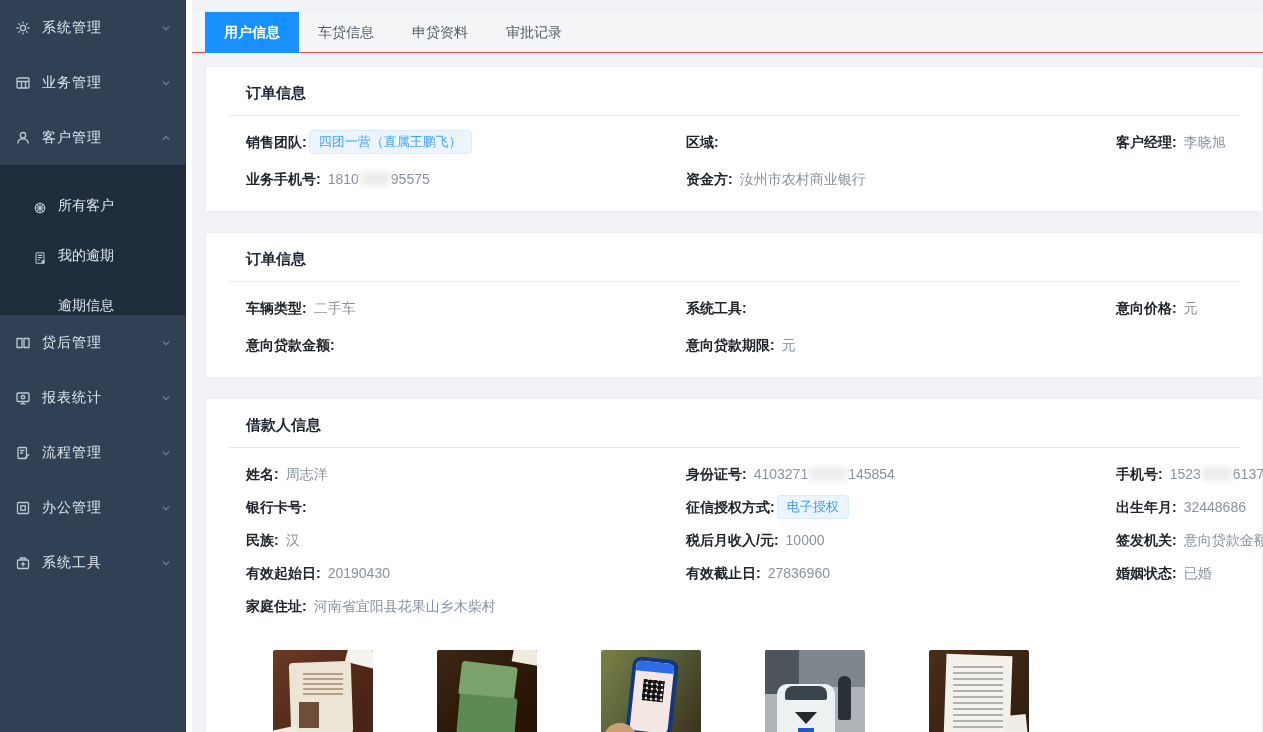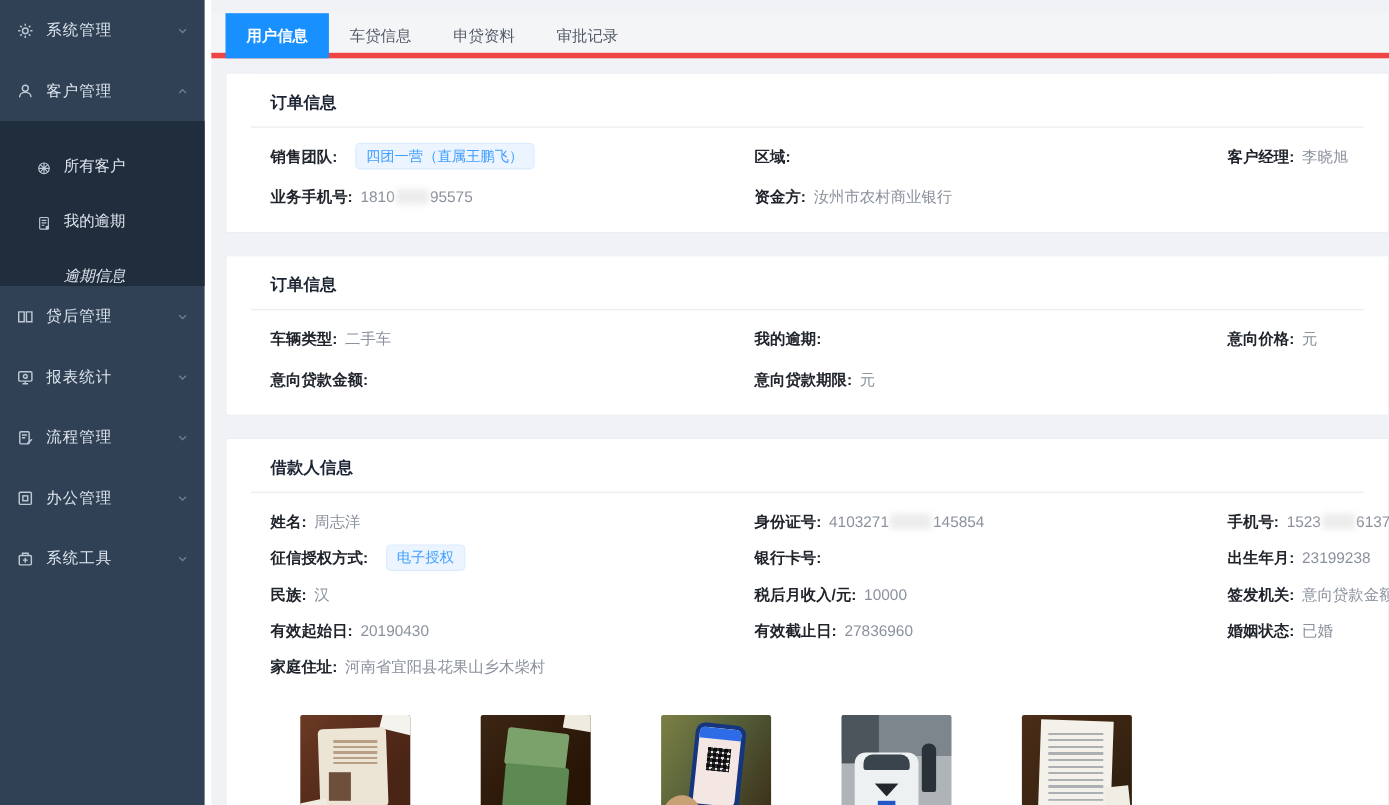--- a/index.html
+++ b/index.html
@@ -9,42 +9,42 @@
   
   .sidebar { position:absolute; left:0; top:0; width:186px; height:732px; background:#304156; z-index:3; }
   .menu { }
   .m-item { height:55px; display:flex; align-items:center; padding:0 14px 0 15px; cursor:pointer; color:#dfe6ee; font-size:14px; }
   .m-item .mi-icon { width:16px; height:16px; margin-right:11px; flex:0 0 16px; }
   .m-item .mi-label { flex:1; letter-spacing:1px; }
   .m-item .chev { width:12px; height:12px; opacity:.75; }
   .submenu { background:#1f2d3d; }
   .s-item { height:50px; display:flex; align-items:flex-end; padding-left:33px; cursor:pointer; color:#dfe6ee; font-size:14px; }
   .s-item .mi-icon { width:14px; height:14px; margin-right:11px; flex:0 0 14px; }
-  .s-item.noicon { padding-left:58px;font-style:italic; }
+  .s-item.noicon { padding-left:58px; }
 
   
   .strip { position:absolute; left:186px; top:0; width:6px; height:732px; background:#fff; z-index:2; }
   .main { position:absolute; left:192px; top:0; width:1071px; height:732px; background:#f0f2f5; }
 
   
-  .tabs-bar { margin-top:12px; padding-left:13px; height:41px; border-bottom:5px solid #ef4444; display:flex; background:#f4f5f7; }
+  .tabs-bar { margin-top:12px; padding-left:13px; height:41px; border-bottom:1px solid #ef4444; display:flex; background:#f4f5f7; }
   .tab { width:94px; height:41px; line-height:41px; text-align:center; font-size:14px; color:#545c69; cursor:pointer; }
   .tab.active { background:#1890ff; color:#fff; font-weight:700; }
 
   
   .card { background:#fff; border:1px solid #ebeef2; border-radius:2px; margin:13px 0 0 13px; width:1058px; }
   .card + .card { margin-top:20px; }
   .card-header { margin:0 22px; padding:17px 0 12px 18px; border-bottom:1px solid #e8eaec; }
   .card-title { font-size:15px; font-weight:700; color:#1c2433; }
   .fgrid { display:grid; grid-template-columns:440px 430px 1fr; row-gap:13px; padding:14px 10px 20px 40px; }
   .fgrid.tight { row-gap:9px; padding-bottom:16px; }
   .field { font-size:14px; line-height:24px; white-space:nowrap; }
   .flabel { font-weight:700; color:#20242b; }
   .fvalue { color:#8a919c; margin-left:7px; }
-  .tag { display:inline-block; margin-left:16px; padding:2px 9px; font-size:13px; color:#409eff; background:#ecf5ff; border:1px solid #d9ecff; border-radius:4px; line-height:18px; vertical-align:1px; cursor:pointer; }
+  .tag { display:inline-block; margin-left:2px; padding:2px 9px; font-size:13px; color:#409eff; background:#ecf5ff; border:1px solid #d9ecff; border-radius:4px; line-height:18px; vertical-align:1px; cursor:pointer; }
   .smudge { display:inline-block; width:30px; height:14px; margin:0 1px; vertical-align:-2px; border-radius:2px; background:#ececec; filter:blur(3px); }
   .smudge.wide { width:38px; }
 
   
   .photos { display:flex; gap:64px; padding:16px 0 0 67px; }
   .photo { width:100px; text-align:center; cursor:pointer; }
   .thumb { width:100px; height:97px; position:relative; overflow:hidden; border-radius:2px; }
 
   
   .t1 { background:linear-gradient(135deg,#6b3a24,#4a2415 70%); }
@@ -91,20 +91,34 @@
           </svg>
       </span>
       <span class="mi-label">系统管理</span>
       <span class="chev">
           <svg viewBox="0 0 16 16" width="12" height="12" fill="none" stroke="#8a97a8" stroke-width="1.6">
             <path d="M4 6.2l4 4 4-4"></path>
           </svg>
         </span>
     </div>
 
+    <div class="m-item">
+      <span class="mi-icon">
+        <svg viewBox="0 0 16 16" width="16" height="16" fill="none" stroke="#bfc9d4" stroke-width="1.3">
+            <rect x="2" y="3" width="12" height="10" rx="1"></rect>
+            <path d="M2 6.5h12M6.5 6.5V13M10.5 6.5V13"></path>
+          </svg>
+      </span>
+      <span class="mi-label">业务管理</span>
+      <span class="chev">
+          <svg viewBox="0 0 16 16" width="12" height="12" fill="none" stroke="#8a97a8" stroke-width="1.6">
+            <path d="M4 6.2l4 4 4-4"></path>
+          </svg>
+        </span>
+    </div>
 
     <div class="m-item">
       <span class="mi-icon">
         <svg viewBox="0 0 16 16" width="16" height="16" fill="none" stroke="#bfc9d4" stroke-width="1.3">
             <circle cx="8" cy="5.2" r="2.7"></circle>
             <path d="M2.8 13.5c0-2.9 2.3-4.6 5.2-4.6s5.2 1.7 5.2 4.6"></path>
           </svg>
       </span>
       <span class="mi-label">客户管理</span>
       <span class="chev">
@@ -256,21 +270,21 @@
 
   <div class="card">
     <div class="card-header">
       <span class="card-title">订单信息</span>
     </div>
     <div class="fgrid">
       <div class="field">
         <span class="flabel">车辆类型:</span><span class="fvalue">二手车</span>
       </div>
       <div class="field">
-        <span class="flabel">我的逾期:</span><span class="fvalue"></span>
+        <span class="flabel">系统工具:</span><span class="fvalue"></span>
       </div>
       <div class="field">
         <span class="flabel">意向价格:</span><span class="fvalue">元</span>
       </div>
       <div class="field">
         <span class="flabel">意向贷款金额:</span><span class="fvalue"></span>
       </div>
       <div class="field">
         <span class="flabel">意向贷款期限:</span><span class="fvalue">元</span>
       </div>
@@ -286,27 +300,27 @@
       <div class="field">
         <span class="flabel">姓名:</span><span class="fvalue">周志洋</span>
       </div>
       <div class="field">
         <span class="flabel">身份证号:</span><span class="fvalue"><span>4103271</span><span class="smudge wide"></span><span>145854</span></span>
       </div>
       <div class="field">
         <span class="flabel">手机号:</span><span class="fvalue"><span>1523</span><span class="smudge"></span><span>6137</span></span>
       </div>
       <div class="field">
+        <span class="flabel">银行卡号:</span><span class="fvalue"></span>
+      </div>
+      <div class="field">
         <span class="flabel">征信授权方式:</span><span class="tag">电子授权</span>
       </div>
       <div class="field">
-        <span class="flabel">银行卡号:</span><span class="fvalue"></span>
-      </div>
-      <div class="field">
-        <span class="flabel">出生年月:</span><span class="fvalue">23199238</span>
+        <span class="flabel">出生年月:</span><span class="fvalue">32448686</span>
       </div>
       <div class="field">
         <span class="flabel">民族:</span><span class="fvalue">汉</span>
       </div>
       <div class="field">
         <span class="flabel">税后月收入/元:</span><span class="fvalue">10000</span>
       </div>
       <div class="field">
         <span class="flabel">签发机关:</span><span class="fvalue">意向贷款金额</span>
       </div>

